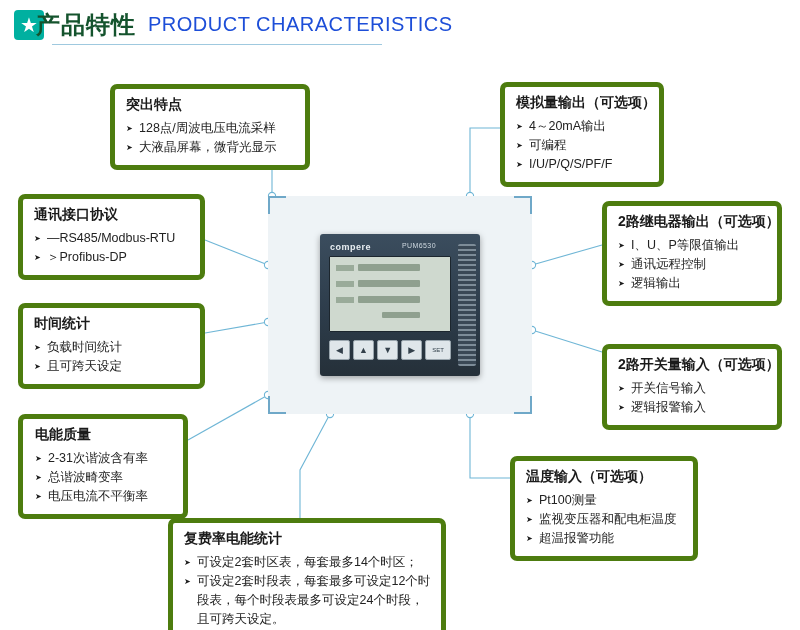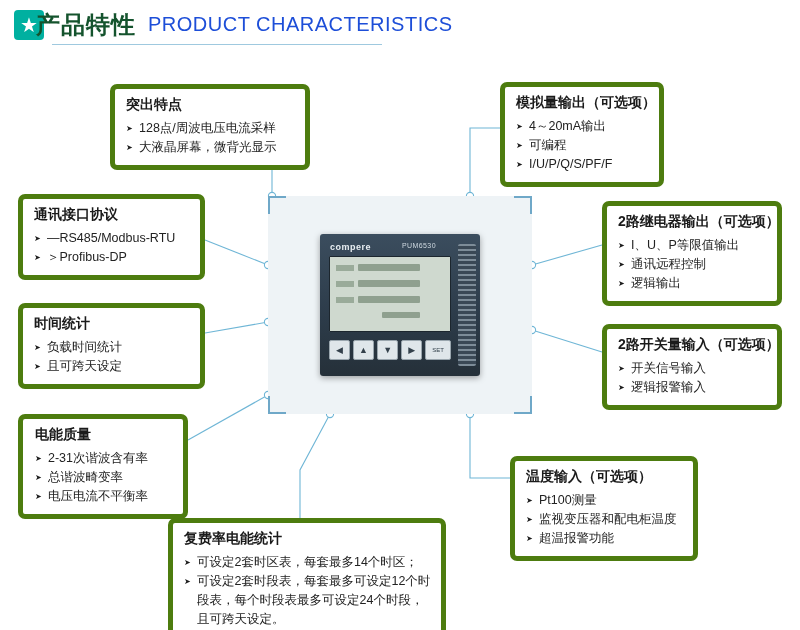--- a/index.html
+++ b/index.html
@@ -290,21 +290,21 @@
   </div>
 
   <div class="box" style="left:18px; top:303px; width:187px;">
     <div class="box-title">时间统计</div>
     <ul>
       <li>负载时间统计</li>
       <li>且可跨天设定</li>
     </ul>
   </div>
 
-  <div class="box" style="left:602px; top:324px; width:180px;">
+  <div class="box" style="left:602px; top:344px; width:180px;">
     <div class="box-title">2路开关量输入（可选项）</div>
     <ul>
       <li>开关信号输入</li>
       <li>逻辑报警输入</li>
     </ul>
   </div>
 
   <div class="box" style="left:18px; top:414px; width:170px;padding-left:12px;">
     <div class="box-title">电能质量</div>
     <ul>

